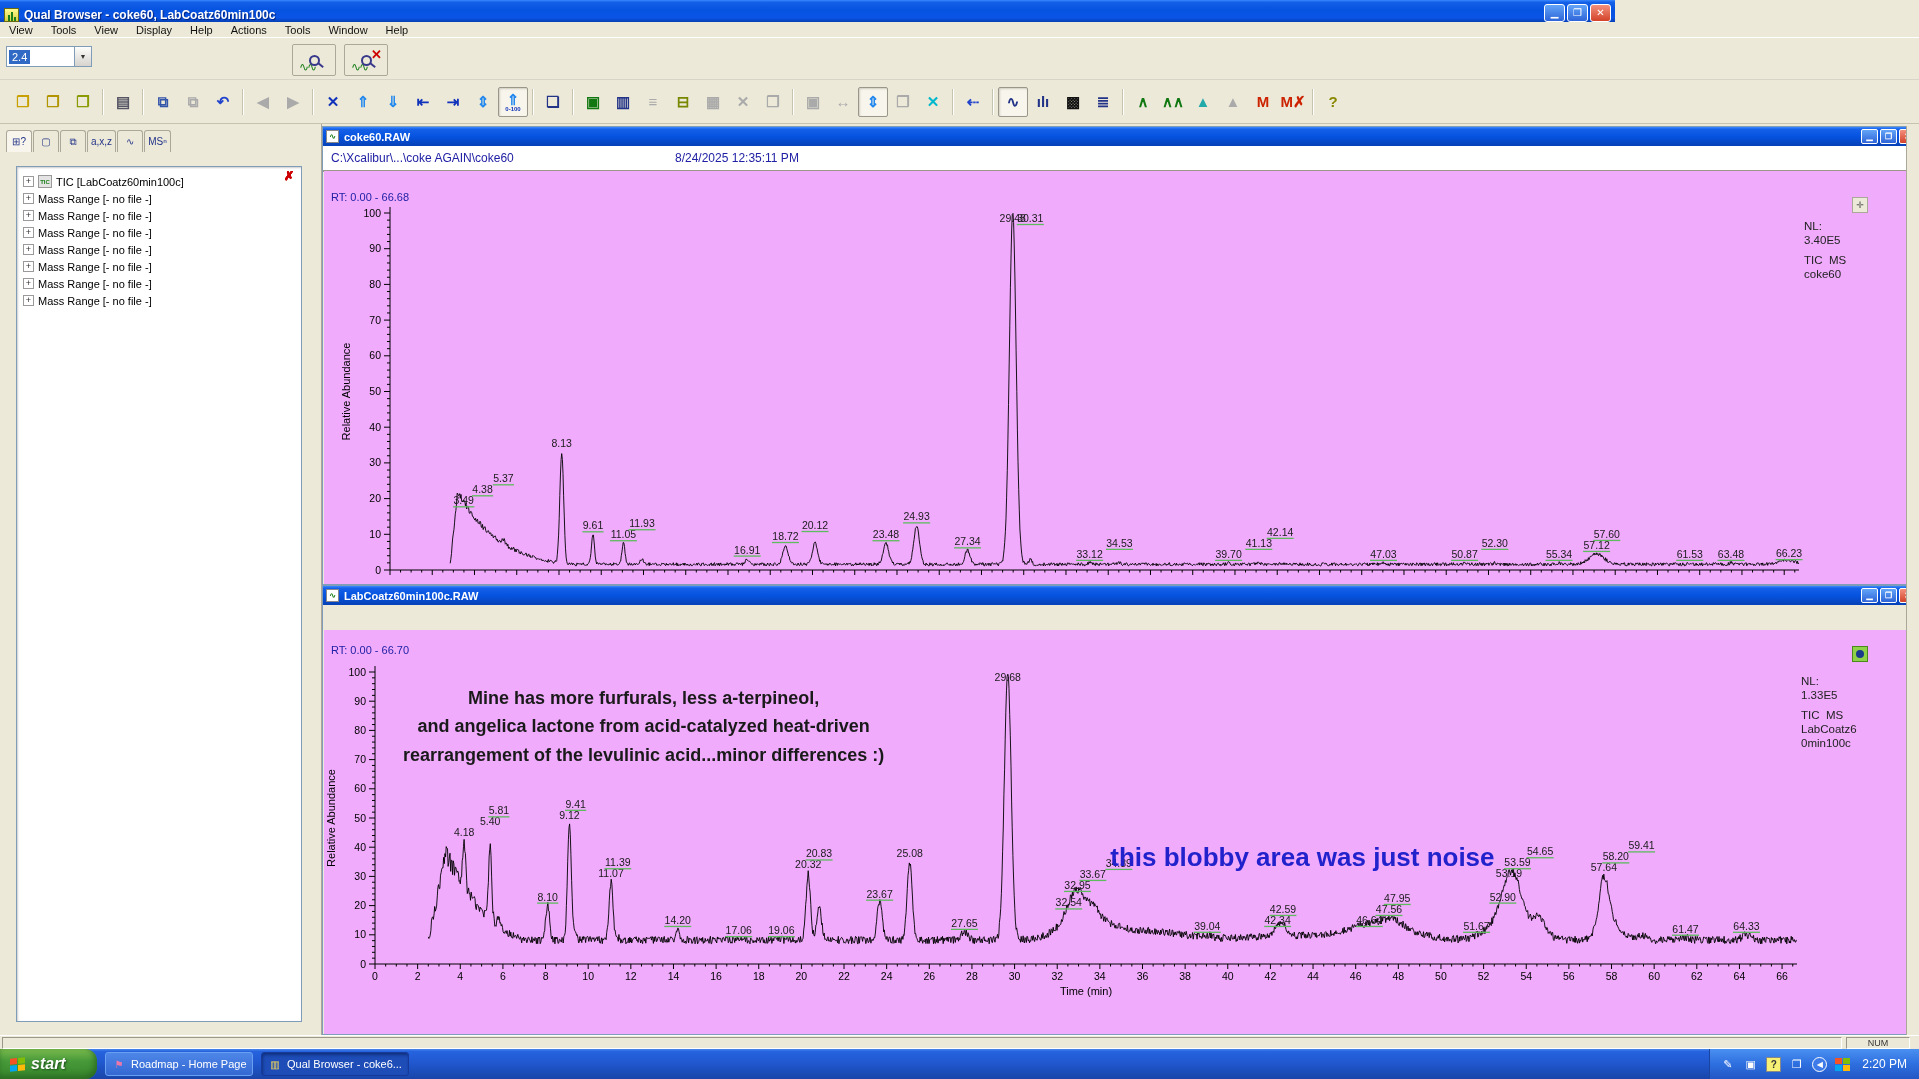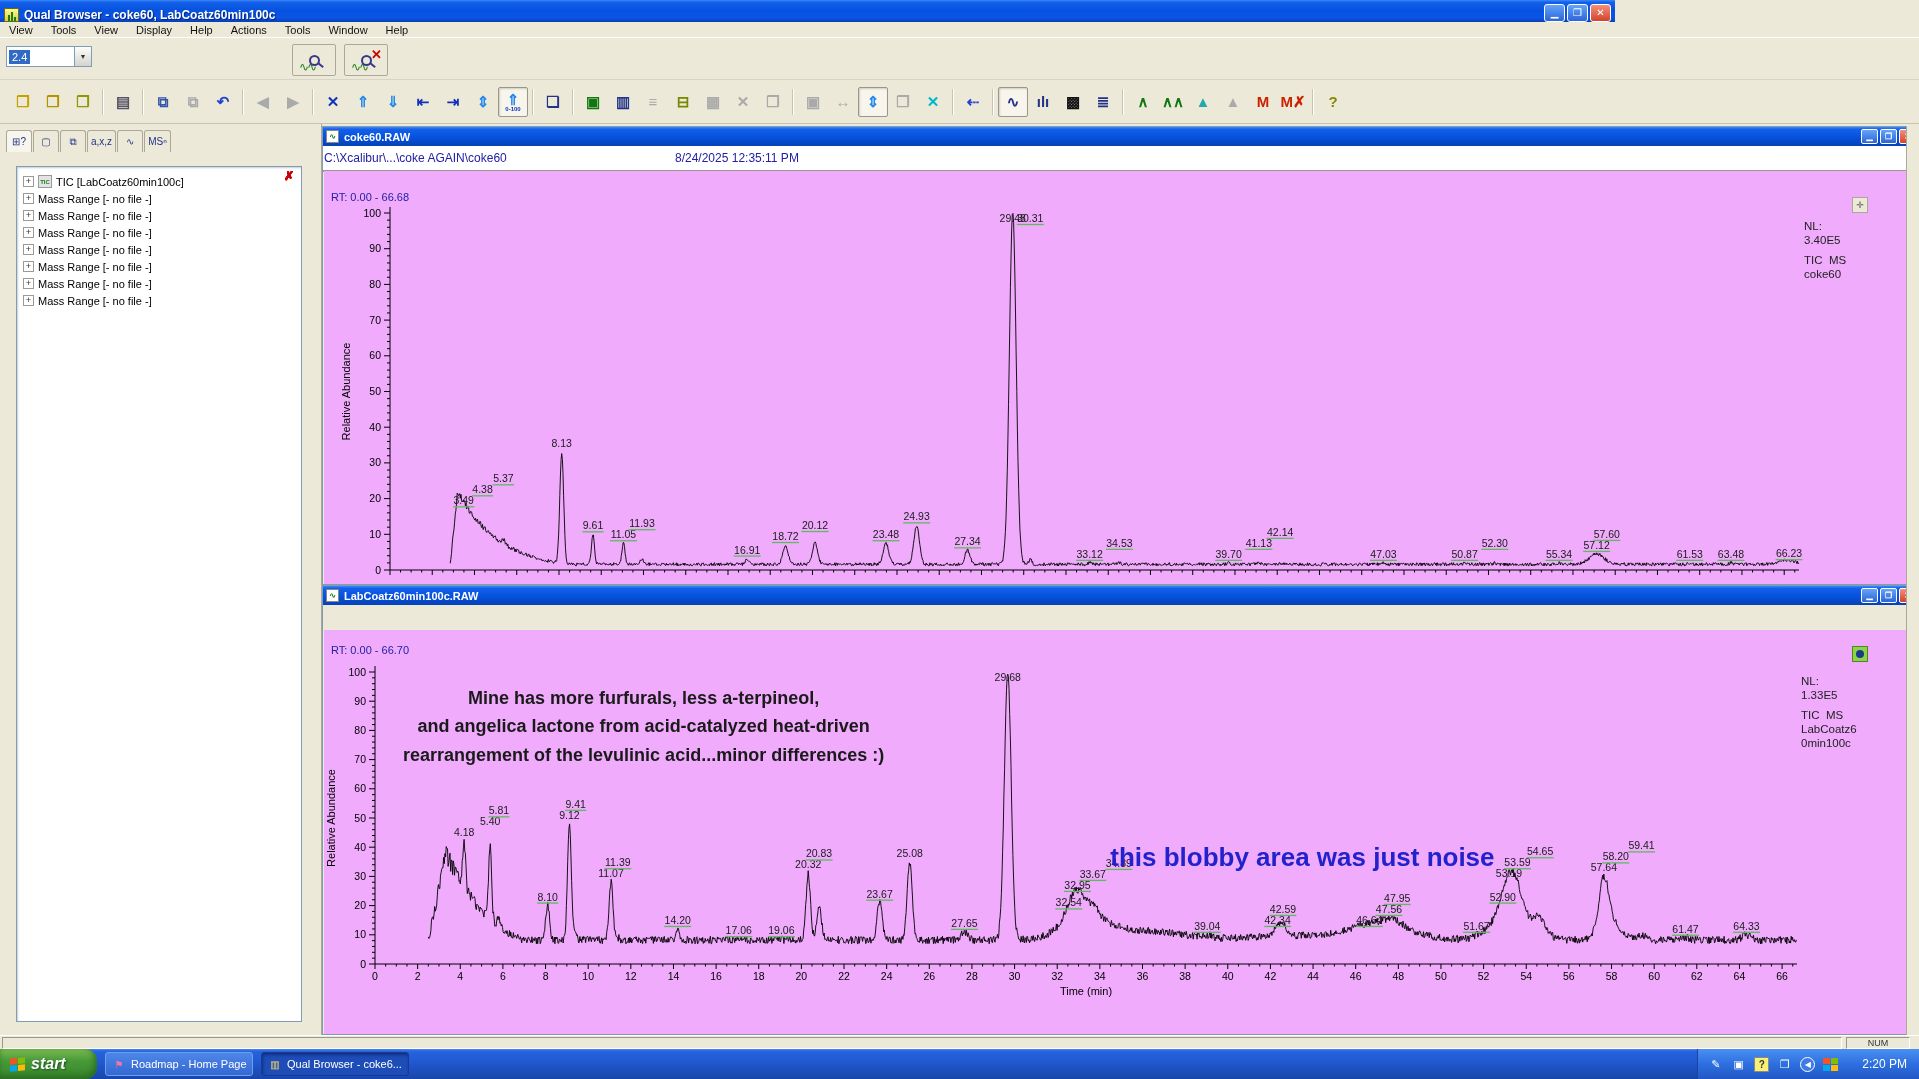--- a/index.html
+++ b/index.html
@@ -43,21 +43,21 @@
   .ticon.tic{background:#E4E4E4;border:1px solid #999;color:#1B7E1B;font-size:6px}
   .ticon.redx{color:#C00;font-size:12px}
   
   .panel{background:#ECE9D8;border:1px solid #7F9DB9}
   .ptitle{height:19px;background:linear-gradient(180deg,#3A8AFF 0%,#1460E8 12%,#0653E0 50%,#0641B6 100%);display:flex;align-items:center;color:#fff;font-weight:bold;font-size:11px;gap:5px;padding-left:3px}
   .picon{width:13px;height:13px;background:#fff;border:1px solid #888;color:#1B7E1B;font-size:8px;line-height:11px;text-align:center}
   .pbtns{margin-left:auto;display:flex;gap:2px;padding-right:2px}
   .pbtn{width:17px;height:15px;border-radius:2px;border:1px solid #fff;background:linear-gradient(#63A5F8,#2E64D8);color:#fff;font-size:8px;line-height:13px;text-align:center}
   .pbtn.close{background:linear-gradient(#F3907C,#D3432A)}
   .pinfo{height:26px;background:#fff;border-bottom:2px solid #9a968a;display:flex;align-items:center;color:#2121A5;font-size:12px}
-  .ppath{padding-left:1px;width:352px}
+  .ppath{padding-left:8px;width:352px}
   .pchart{position:absolute;left:1px;right:1px;background:#f0abfc}
   .rt{position:absolute;left:7px;color:#2121A5;font-size:11px}
   .nl{position:absolute;color:#222;font-size:11.5px;line-height:14px;white-space:pre}
   .nl div:nth-child(3){margin-top:6px}
   .pin{position:absolute;width:16px;height:16px;border:1px solid #ACA899;background:#ECE9D8;font-size:9px;text-align:center;line-height:14px;color:#555}
   .pin.green{background:#8FD24A;border-color:#4a8a1a}
   .pin.green i{display:inline-block;width:8px;height:8px;background:#1a3a8c;border-radius:50%;margin-top:3px}
   .rstrip{position:absolute;width:13px;background:#ECE9D8;border-left:1px solid #ACA899}
   svg text{font-family:"Liberation Sans",sans-serif}
   
@@ -67,21 +67,21 @@
   #startbtn{height:30px;width:97px;border-radius:0 12px 12px 0;background:linear-gradient(180deg,#7CBB4E 0%,#479939 40%,#3A8A2E 90%);display:flex;align-items:center;gap:6px;padding-left:10px;color:#fff;font-weight:bold;font-style:italic;font-size:16px;text-shadow:1px 1px 2px #1a4a1a;box-shadow:inset -2px -3px 6px #2a6a22}
   .winflag{display:grid;grid-template-columns:7px 7px;grid-template-rows:6px 6px;gap:1px;transform:skewY(-6deg)}
   .winflag i{display:block}
   .task{height:24px;width:148px;margin-left:8px;border-radius:3px;display:flex;align-items:center;gap:5px;padding:0 6px;color:#fff;font-size:11px;background:linear-gradient(#4E86E8,#3468D2);border:1px solid #6AA0F0;white-space:nowrap;overflow:hidden}
   .task.active{background:#1E4DB8;border-color:#16399A;box-shadow:inset 1px 2px 3px #10307E}
   .task .ticn{flex:0 0 14px;height:14px;display:flex;align-items:center;justify-content:center;font-size:10px}
   #tray{margin-left:auto;height:30px;display:flex;align-items:center;background:linear-gradient(180deg,#4A90F0 0%,#2E6FE0 50%,#2257C4 100%);border-left:1px solid #1A44A0;padding:0 12px 0 10px;gap:8px;color:#fff}
   .trayicn{width:15px;height:15px;display:flex;align-items:center;justify-content:center;font-size:11px;color:#fff}
   .trayicn.qbox{background:#F7F075;color:#333;border:1px solid #888;font-weight:bold;font-size:10px}
   .trayicn.chev{background:#3E7BE8;border:1px solid #fff;border-radius:50%;font-size:8px}
-  #time{font-size:12px;margin-left:16px}
+  #time{font-size:12px;margin-left:4px}
 </style>
 </head>
 <body>
 
 <div class="abs" id="titlebar">
   <div id="app-icon">
       <i style="height:6px"></i>
       <i style="height:9px"></i>
       <i style="height:4px"></i>
     </div>

